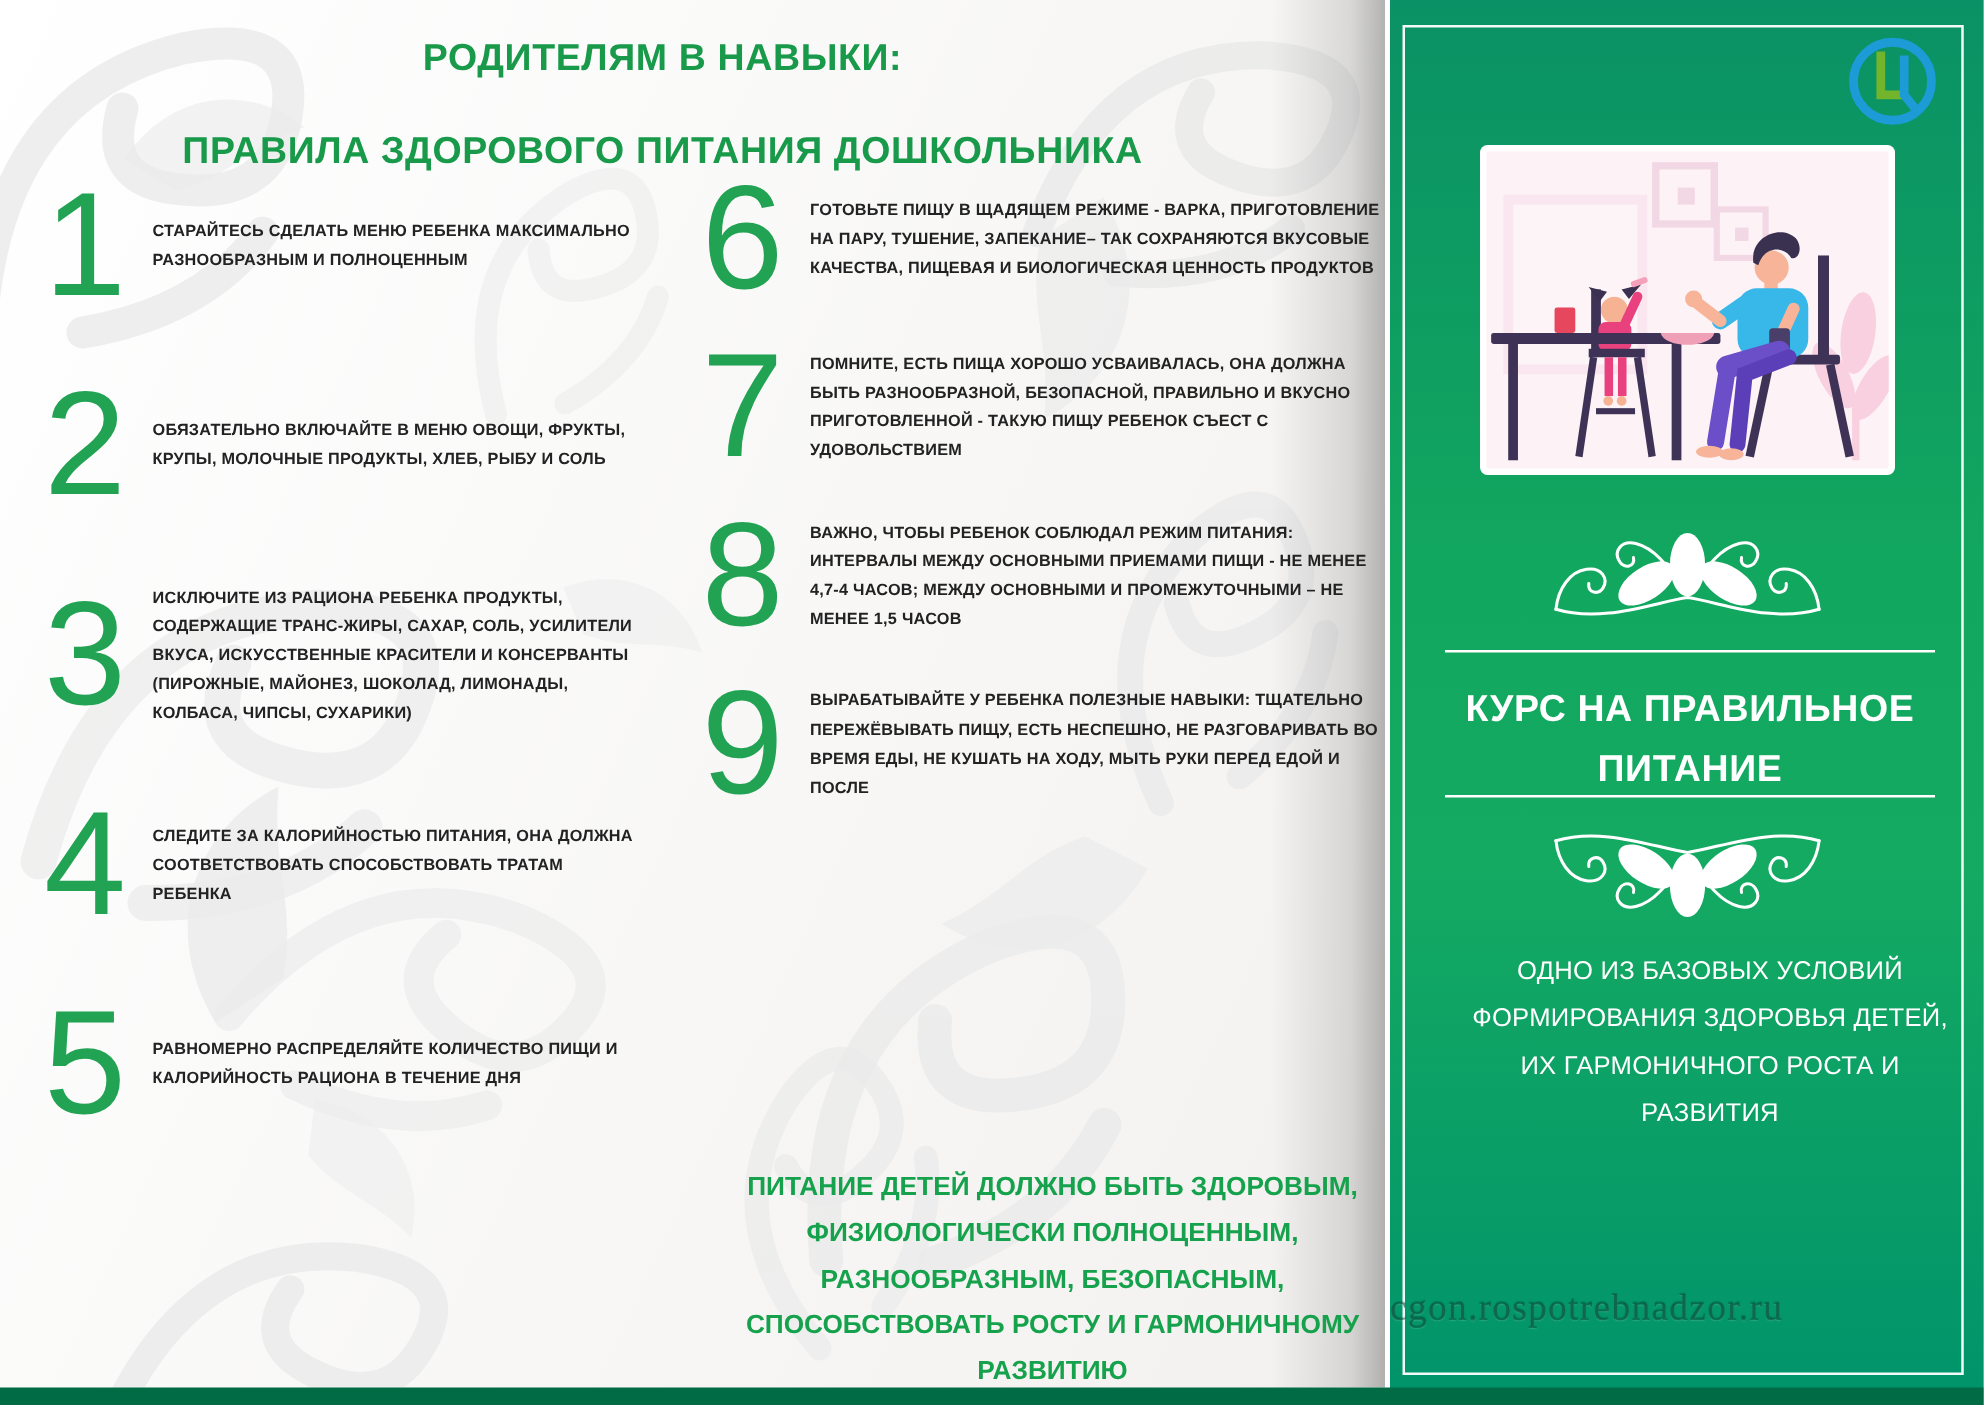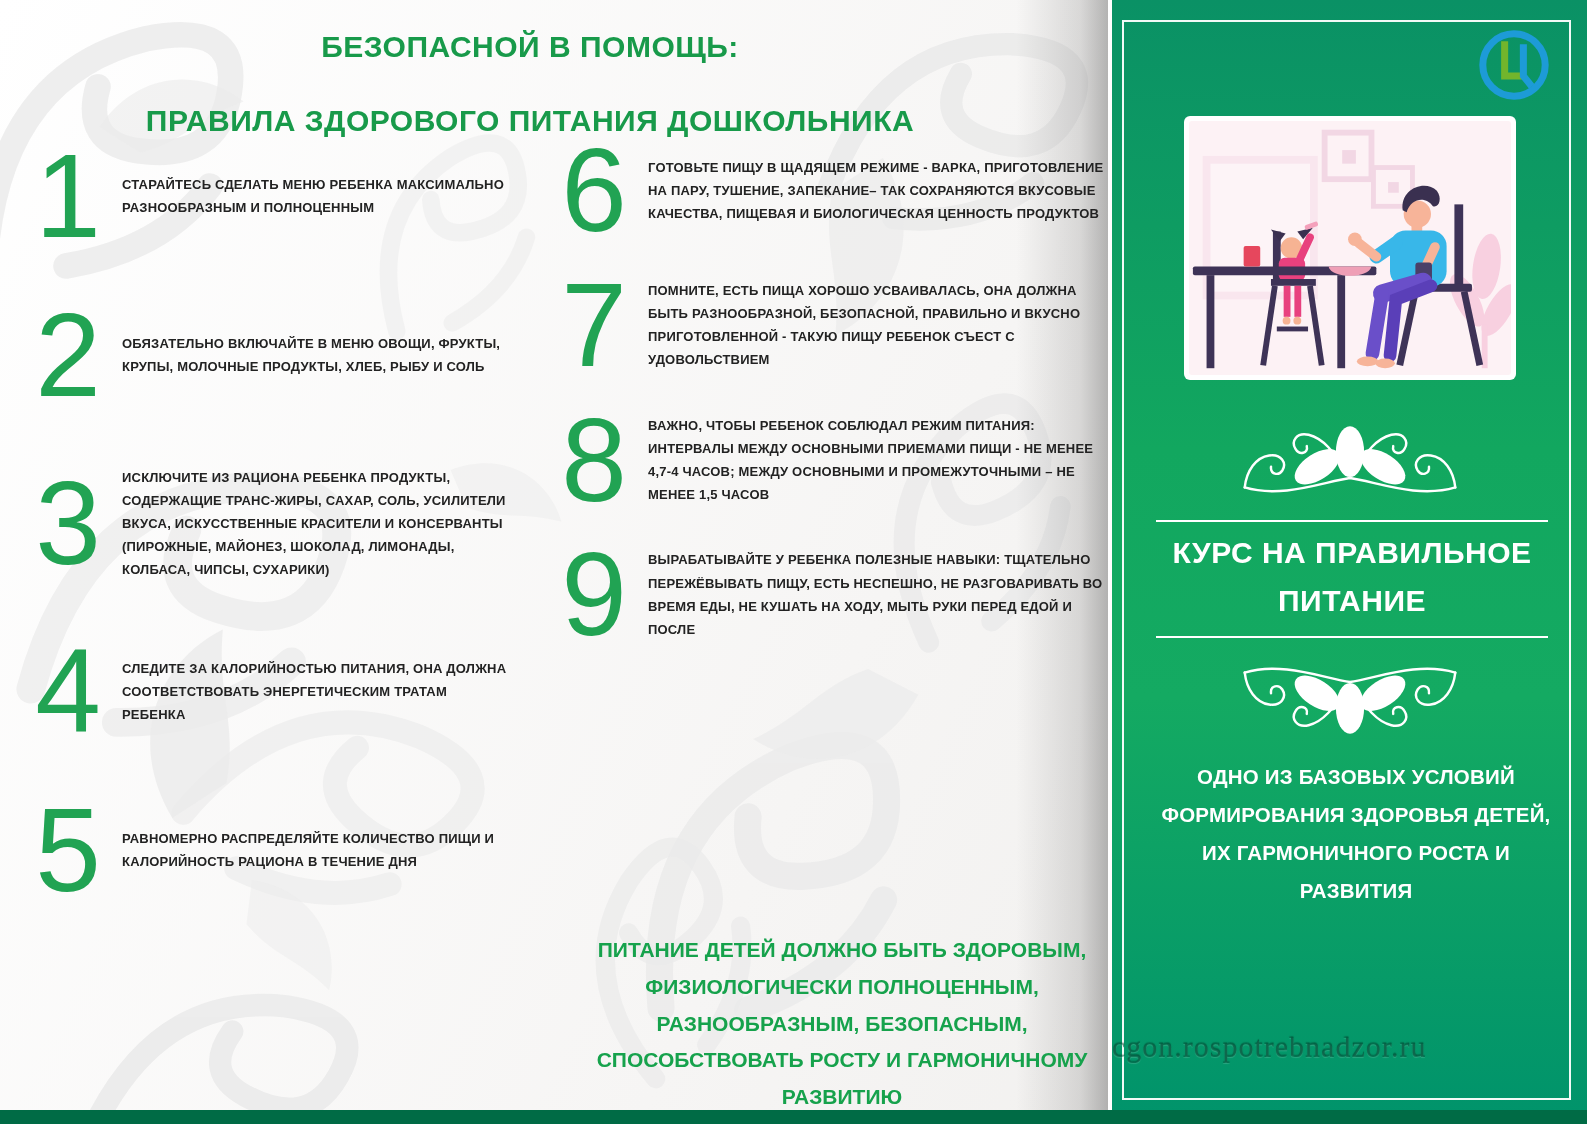--- a/index.html
+++ b/index.html
@@ -39,24 +39,24 @@
   .logo{position:absolute;top:26px;right:34px;width:78px;height:78px;}
   .illo-card{position:absolute;top:116px;left:50%;transform:translateX(-50%);
     width:332px;height:264px;background:#fff;border-radius:6px;padding:5px;box-sizing:border-box;}
   .illo-card svg{display:block;width:100%;height:100%;border-radius:3px;}
   .ornament{position:absolute;left:50%;transform:translateX(-50%);width:236px;height:94px;}
   .ornament.top{top:416px;}
   .ornament.bottom{top:650px;transform:translateX(-50%) scaleY(-1);}
   .rule-line{position:absolute;left:44px;width:392px;height:2px;background:#fff;}
   .line-1{top:520px;}
   .line-2{top:636px;}
-  .panel-heading{position:absolute;top:529px;left:20px;width:440px;text-align:center;
+  .panel-heading{position:absolute;top:544px;left:20px;width:440px;text-align:center;
     color:#fff;font-size:30px;font-weight:bold;line-height:1.6;letter-spacing:.5px;}
-  .panel-body{position:absolute;top:758px;left:44px;width:400px;text-align:center;
-    color:#fff;font-size:20.5px;font-weight:bold;line-height:1.85;letter-spacing:.2px;}
+  .panel-body{position:absolute;top:758px;left:56px;width:400px;text-align:center;
+    color:#fff;font-size:20.5px;font-weight:normal;line-height:1.85;letter-spacing:.2px;}
   .watermark{position:absolute;top:1030px;left:0;width:100%;text-align:left;
     font-family:"Liberation Serif","DejaVu Serif",serif;font-size:30px;letter-spacing:1px;
     color:rgba(0,80,55,.50);text-shadow:0 -1px 1px rgba(0,0,0,.25),0 1px 1px rgba(255,255,255,.16);}
   
   .bottom-bar{position:absolute;left:0;right:0;bottom:0;height:14px;background:#006b45;z-index:5;}
 </style>
 </head>
 <body>
 
 <div class="poster">
@@ -83,21 +83,21 @@
     <use href="#leaf" transform="translate(90,720) rotate(-40) scale(1.6)" opacity=".8"></use>
     <use href="#sw" transform="translate(600,760) scale(1.7) rotate(-10)" opacity=".8"></use>
     <use href="#leaf" transform="translate(880,800) rotate(200) scale(1.4)" opacity=".7"></use>
     <use href="#sw" transform="translate(150,930) scale(1.4) rotate(20)" opacity=".9"></use>
     <use href="#sw" transform="translate(520,960) scale(1.2) rotate(-45)" opacity=".7"></use>
     <use href="#leaf" transform="translate(340,880) rotate(90) scale(1.1)" opacity=".5"></use>
   </svg>
   <div class="fold-shadow"></div>
 
   <div class="title">
-    <div class="title-line1">БЕЗОПАСНОЙ В ПОМОЩЬ:</div>
+    <div class="title-line1">РОДИТЕЛЯМ В НАВЫКИ:</div>
     <div class="title-line2">ПРАВИЛА ЗДОРОВОГО ПИТАНИЯ ДОШКОЛЬНИКА</div>
   </div>
 
   <div class="col col-left" id="col-left">
     <div class="rule">
       <div class="rule-number">1</div>
       <div class="rule-text">СТАРАЙТЕСЬ СДЕЛАТЬ МЕНЮ РЕБЕНКА МАКСИМАЛЬНО РАЗНООБРАЗНЫМ И ПОЛНОЦЕННЫМ</div>
     </div>
 
     <div class="rule">
@@ -105,21 +105,21 @@
       <div class="rule-text">ОБЯЗАТЕЛЬНО ВКЛЮЧАЙТЕ В МЕНЮ ОВОЩИ, ФРУКТЫ, КРУПЫ, МОЛОЧНЫЕ ПРОДУКТЫ, ХЛЕБ, РЫБУ И СОЛЬ</div>
     </div>
 
     <div class="rule">
       <div class="rule-number">3</div>
       <div class="rule-text">ИСКЛЮЧИТЕ ИЗ РАЦИОНА РЕБЕНКА ПРОДУКТЫ, СОДЕРЖАЩИЕ ТРАНС-ЖИРЫ, САХАР, СОЛЬ, УСИЛИТЕЛИ ВКУСА, ИСКУССТВЕННЫЕ КРАСИТЕЛИ И КОНСЕРВАНТЫ (ПИРОЖНЫЕ, МАЙОНЕЗ, ШОКОЛАД, ЛИМОНАДЫ, КОЛБАСА, ЧИПСЫ, СУХАРИКИ)</div>
     </div>
 
     <div class="rule">
       <div class="rule-number">4</div>
-      <div class="rule-text">СЛЕДИТЕ ЗА КАЛОРИЙНОСТЬЮ ПИТАНИЯ, ОНА ДОЛЖНА СООТВЕТСТВОВАТЬ ЭНЕРГЕТИЧЕСКИМ ТРАТАМ РЕБЕНКА</div>
+      <div class="rule-text">СЛЕДИТЕ ЗА КАЛОРИЙНОСТЬЮ ПИТАНИЯ, ОНА ДОЛЖНА СООТВЕТСТВОВАТЬ СПОСОБСТВОВАТЬ ТРАТАМ РЕБЕНКА</div>
     </div>
 
     <div class="rule">
       <div class="rule-number">5</div>
       <div class="rule-text">РАВНОМЕРНО РАСПРЕДЕЛЯЙТЕ КОЛИЧЕСТВО ПИЩИ И КАЛОРИЙНОСТЬ РАЦИОНА В ТЕЧЕНИЕ ДНЯ</div>
     </div>
   </div>
   <div class="col col-right" id="col-right">
     <div class="rule">
       <div class="rule-number">6</div>

